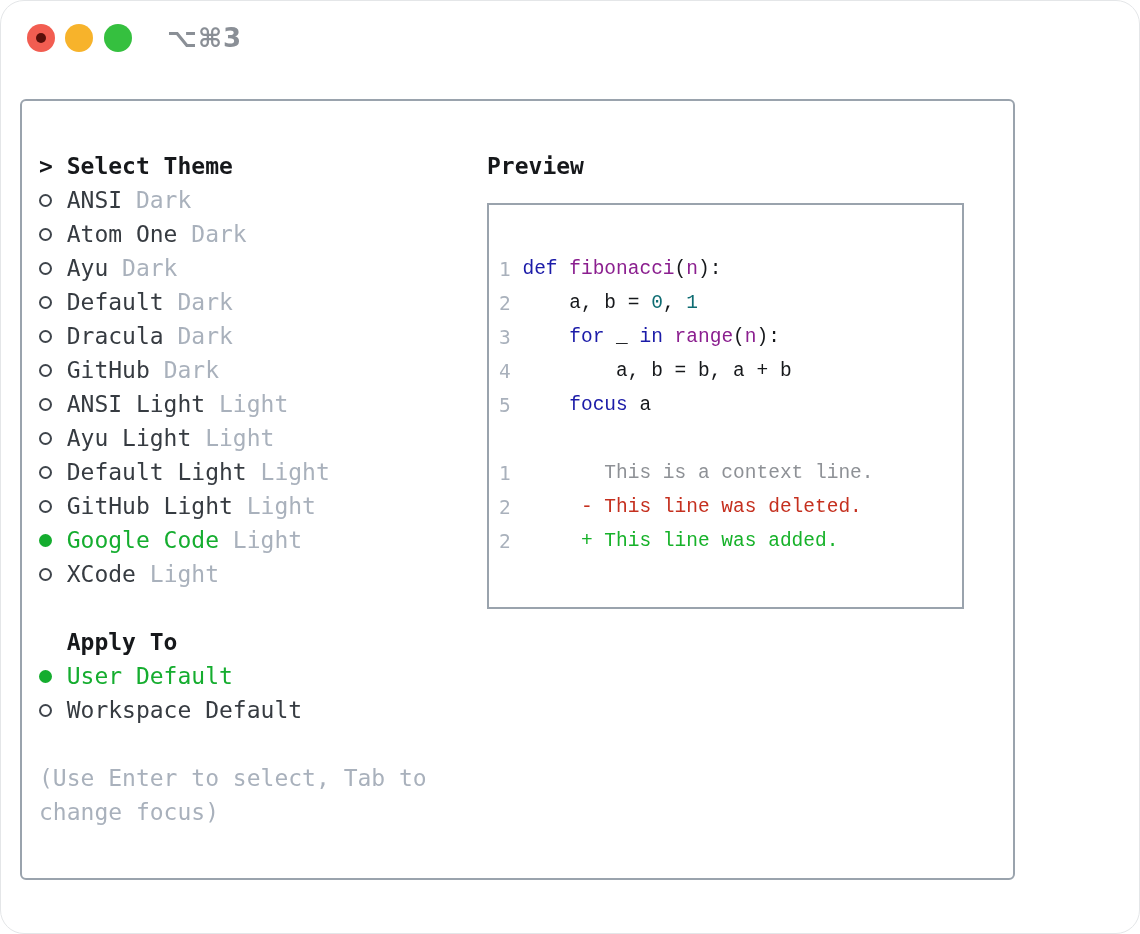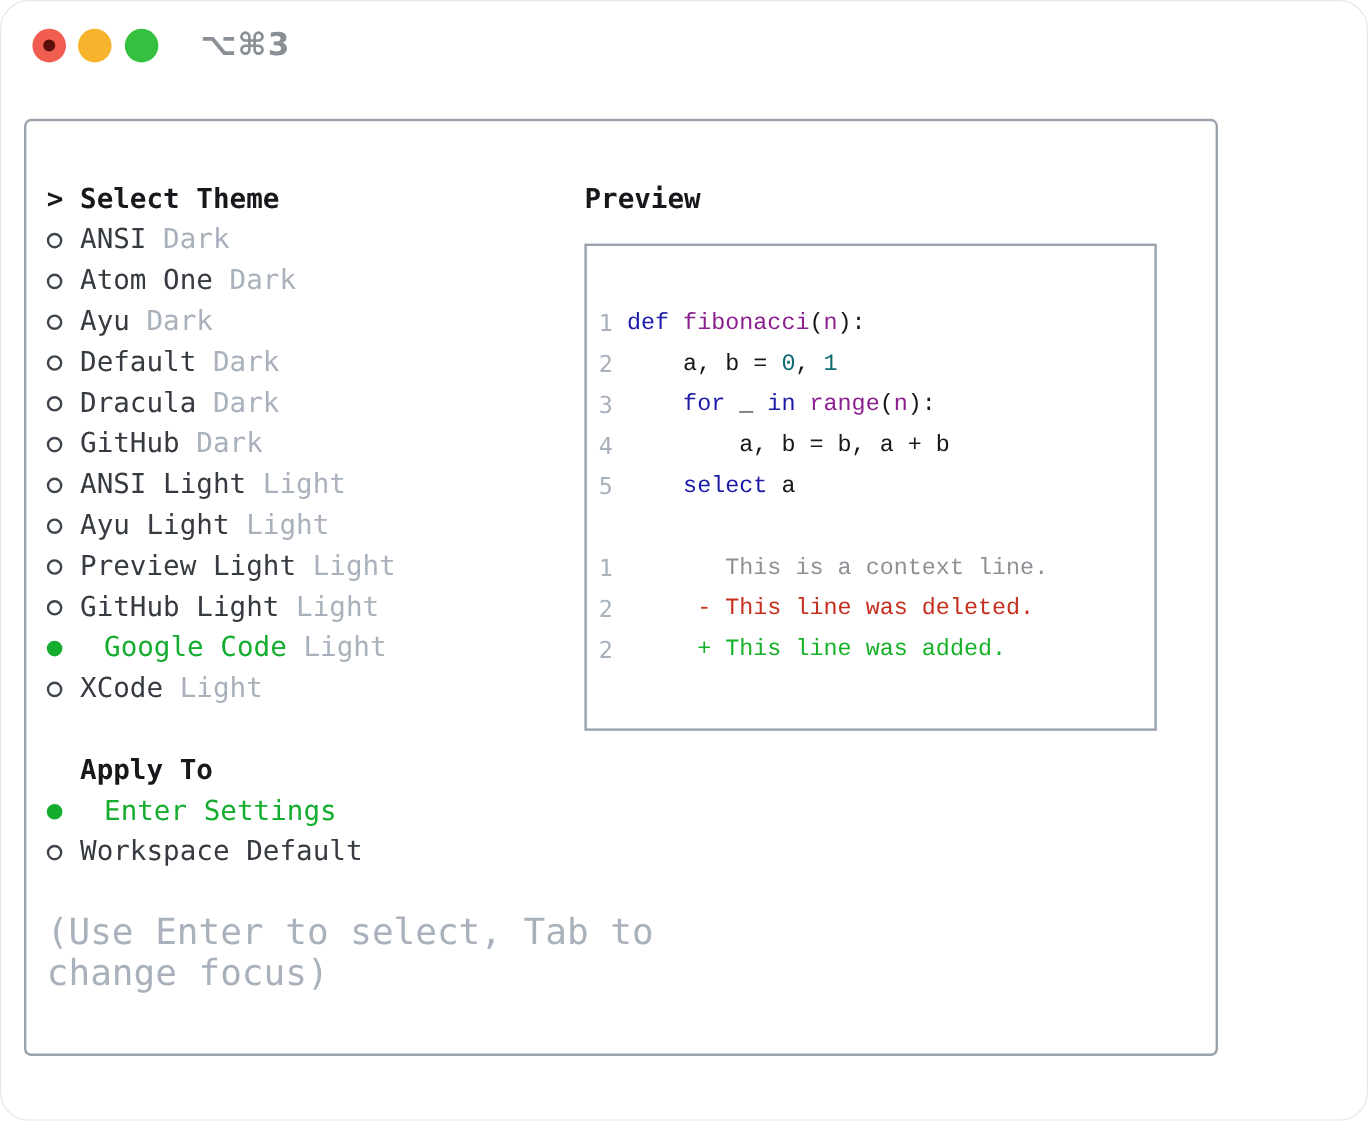--- a/index.html
+++ b/index.html
@@ -29,23 +29,23 @@
   .marker{display:inline-flex;align-items:center;width:2ch;flex:0 0 auto;}
   .hdr .marker{color:var(--heading);font-weight:bold;}
   .hdr .label{color:var(--heading);font-weight:bold;}
   .tname{color:var(--text);}
   .tvariant{color:var(--muted);margin-left:1ch;text-align:center;}
   .radio{
     display:inline-block;width:13px;height:13px;box-sizing:border-box;
     border:2px solid var(--radio);border-radius:50%;background:transparent;
   }
   .selected .radio{background:var(--accent);border-color:var(--accent);}
-  .selected .tname{color:var(--accent);margin-left:20px;}
+  .selected .tname{color:var(--accent);}
   .blank-row{height:34px;}
-  .help{font-size:30px;line-height:34px;color:var(--muted);white-space:pre;}
+  .help{font-size:23px;line-height:34px;color:var(--muted);white-space:pre;}
   
   .right-col{position:absolute;left:465px;top:48px;width:500px;}
   .preview-box{
     margin-top:20px;width:477px;height:406px;box-sizing:border-box;
     border:2px solid var(--border);background:#fff;
     padding:47px 0 0 10px;overflow:hidden;
   }
   .code-line{display:flex;align-items:center;height:34px;font-size:19.5px;white-space:pre;}
   .lineno{display:inline-block;width:1ch;flex:0 0 auto;color:var(--lineno);}
   .segs{white-space:pre;font-family:Liberation Mono, monospace;}
@@ -107,21 +107,21 @@
       <div class="row theme-item">
         <span class="marker"><span class="radio"></span></span>
         <span class="tname">ANSI Light</span><span class="tvariant">Light</span>
       </div>
       <div class="row theme-item">
         <span class="marker"><span class="radio"></span></span>
         <span class="tname">Ayu Light</span><span class="tvariant">Light</span>
       </div>
       <div class="row theme-item">
         <span class="marker"><span class="radio"></span></span>
-        <span class="tname">Preview Light</span><span class="tvariant">Light</span>
+        <span class="tname">Default Light</span><span class="tvariant">Light</span>
       </div>
       <div class="row theme-item">
         <span class="marker"><span class="radio"></span></span>
         <span class="tname">GitHub Light</span><span class="tvariant">Light</span>
       </div>
       <div class="row theme-item selected">
         <span class="marker"><span class="radio"></span></span>
         <span class="tname">Google Code</span><span class="tvariant">Light</span>
       </div>
       <div class="row theme-item">
@@ -131,21 +131,21 @@
 
       <div class="blank-row"></div>
 
       <div class="row hdr">
         <span class="marker"> </span>
         <span class="label">Apply To</span>
       </div>
 
       <div class="row theme-item selected">
         <span class="marker"><span class="radio"></span></span>
-        <span class="tname">Enter Settings</span>
+        <span class="tname">User Default</span>
       </div>
       <div class="row theme-item">
         <span class="marker"><span class="radio"></span></span>
         <span class="tname">Workspace Default</span>
       </div>
 
       <div class="blank-row"></div>
 
       <div class="help">(Use Enter to select, Tab to</div>
       <div class="help">change focus)</div>
@@ -163,21 +163,21 @@
         <div class="code-line">
           <span class="lineno">2</span><span class="segs"><span class="seg-plain">     a, b = </span><span class="seg-num">0</span><span class="seg-plain">, </span><span class="seg-num">1</span></span>
         </div>
         <div class="code-line">
           <span class="lineno">3</span><span class="segs"><span class="seg-plain">     </span><span class="seg-kw">for</span><span class="seg-plain"> _ </span><span class="seg-kw">in</span><span class="seg-plain"> </span><span class="seg-fn">range</span><span class="seg-plain">(</span><span class="seg-fn">n</span><span class="seg-plain">):</span></span>
         </div>
         <div class="code-line">
           <span class="lineno">4</span><span class="segs"><span class="seg-plain">         a, b = b, a + b</span></span>
         </div>
         <div class="code-line">
-          <span class="lineno">5</span><span class="segs"><span class="seg-plain">     </span><span class="seg-kw">select</span><span class="seg-plain"> a</span></span>
+          <span class="lineno">5</span><span class="segs"><span class="seg-plain">     </span><span class="seg-kw">focus</span><span class="seg-plain"> a</span></span>
         </div>
         <div class="code-line">
           <span class="lineno"></span><span class="segs"></span>
         </div>
         <div class="code-line">
           <span class="lineno">1</span><span class="segs"><span class="seg-ctx">        This is a context line.</span></span>
         </div>
         <div class="code-line">
           <span class="lineno">2</span><span class="segs"><span class="seg-del">      - This line was deleted.</span></span>
         </div>

